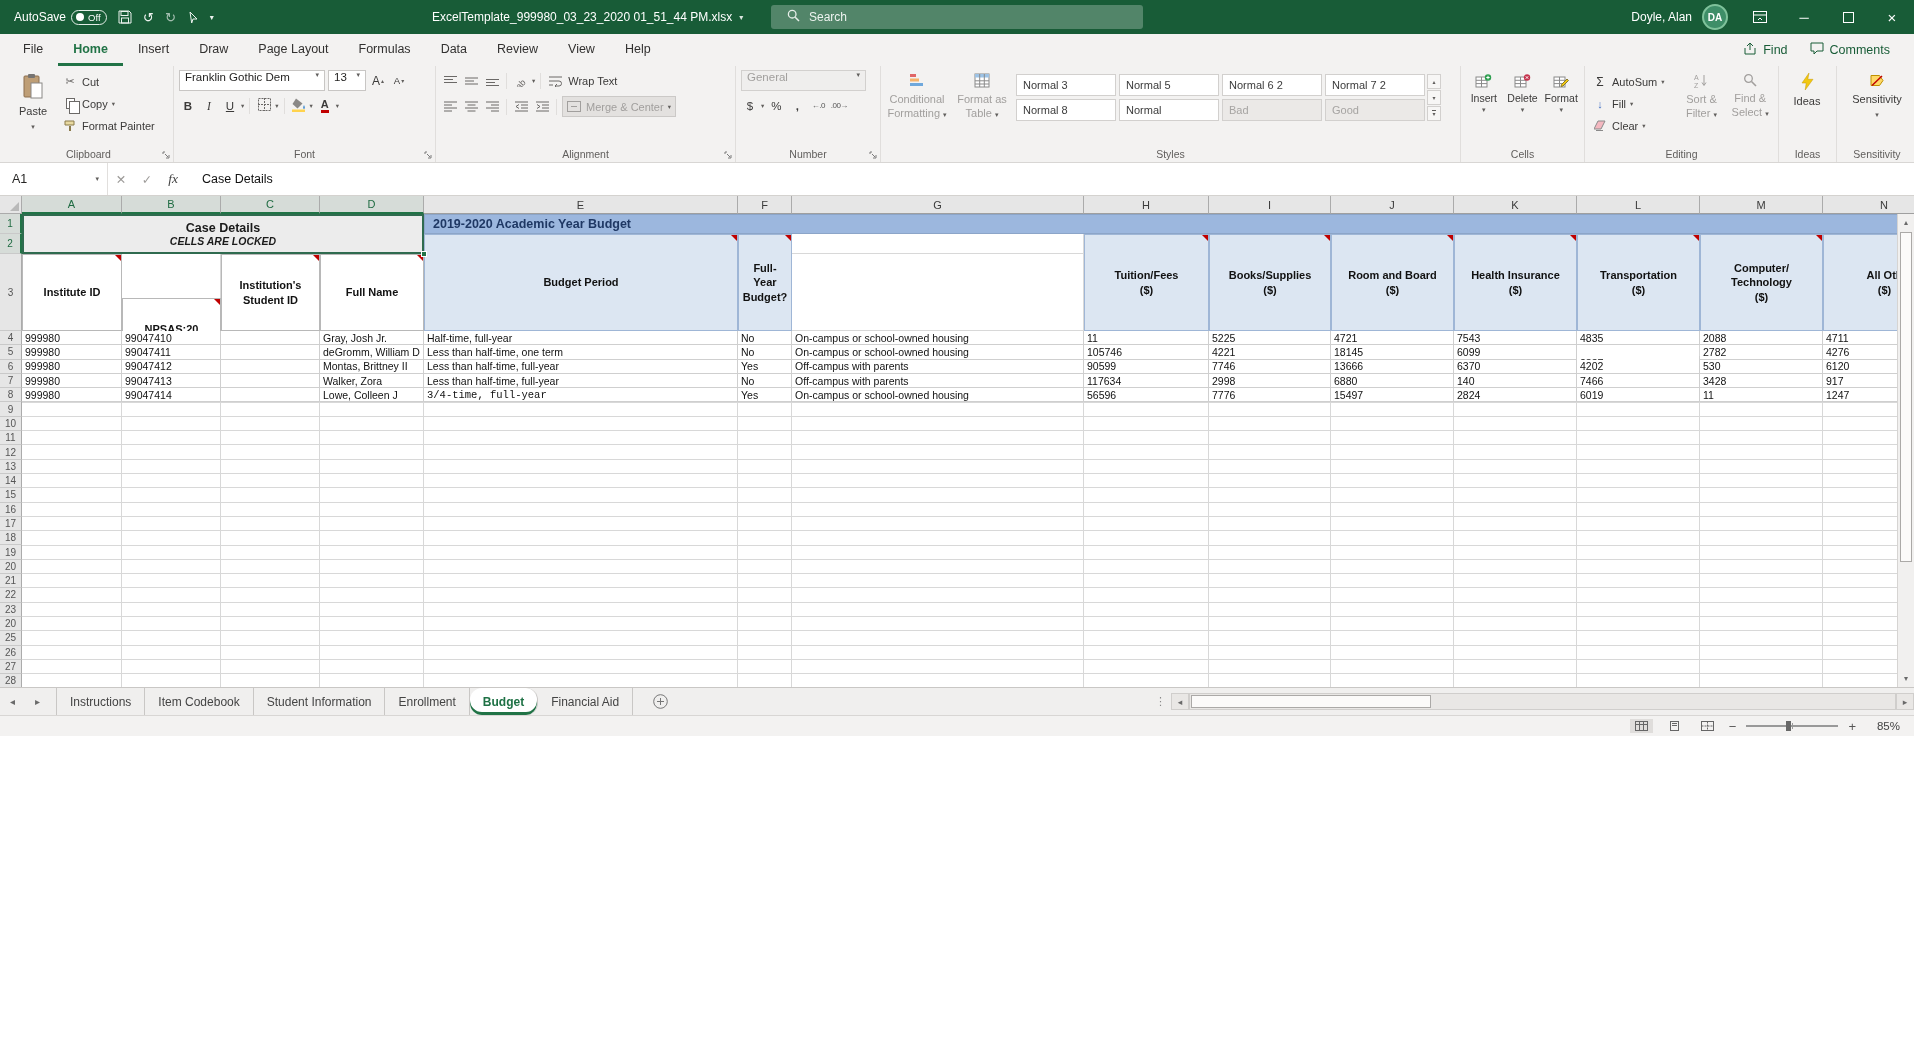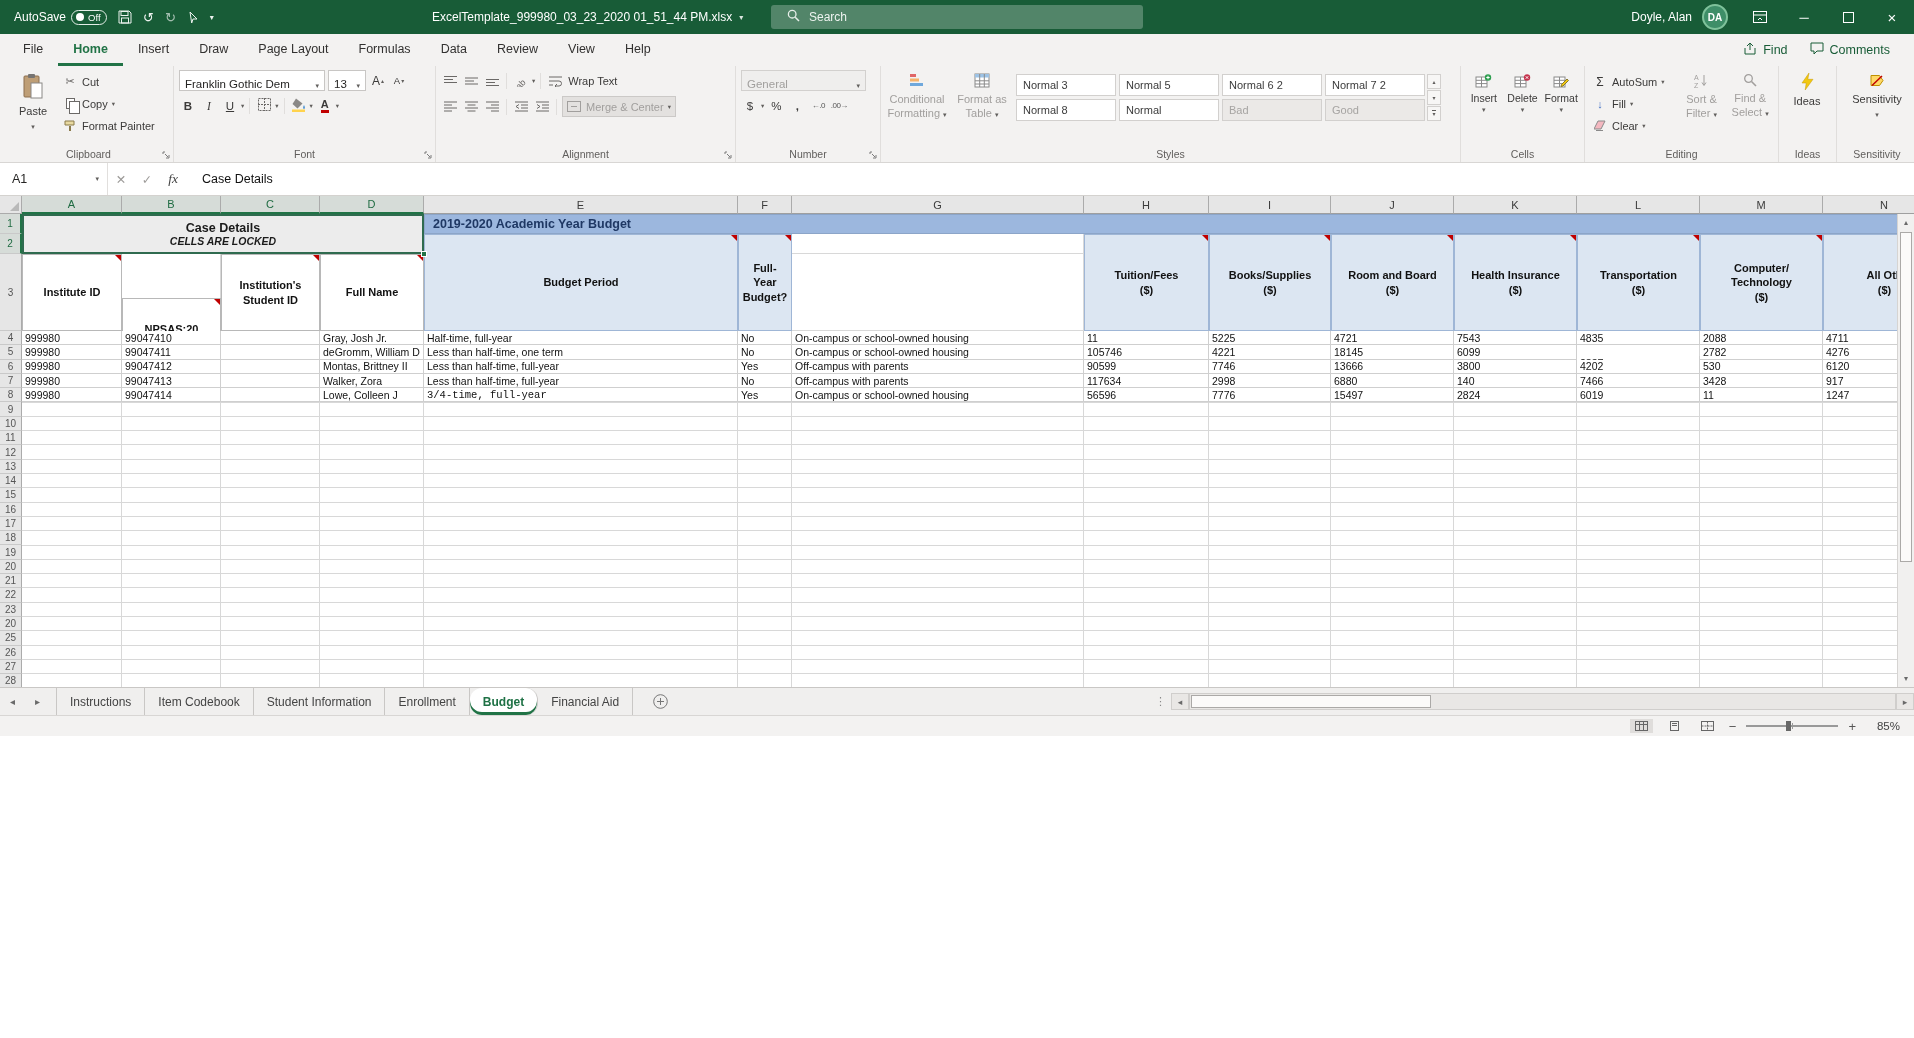--- a/index.html
+++ b/index.html
@@ -44,21 +44,21 @@
   .bigbtn .bb-label { line-height:1.25; }
   .bb-label2 { line-height:1.25; font-size:11px; text-align:center; }
   .disabled, .disabled .bb-label2, .disabled .bb-label { color:#A19F9D !important; }
   .chev { font-size:7px; color:#605E5C; }
   .chev.sm { font-size:6.5px; margin-left:-1px; }
   .vstack { display:flex; flex-direction:column; gap:1px; padding-top:1px; }
   .smbtn { height:21px; display:flex; align-items:center; gap:5px; padding:0 3px; font-size:11px; color:#3b3a39; white-space:nowrap; }
   .ic12 { width:14px; display:flex; align-items:center; justify-content:center; font-size:11px; color:#6B6967; }
   .copyic { width:9px; height:11px; border:1px solid #6B6967; background:#fff; position:relative; }
   .copyic::after { content:""; position:absolute; left:2px; top:2px; width:9px; height:11px; border:1px solid #6B6967; background:#fff; }
-  .combo { height:21px; border:1px solid #C8C6C4; background:#fff; display:flex; align-items:flex-end; justify-content:space-between; padding:0 5px; font-size:11.5px; color:#252423; }
+  .combo { height:21px; border:1px solid #C8C6C4; background:#fff; display:flex; align-items:flex-start; justify-content:space-between; padding:0 5px; font-size:11.5px; color:#252423; }
   .combo.disabled { background:#EFEEED; color:#A19F9D; border-color:#D2D0CE; }
   .iconbtn { min-width:18px; height:19px; display:flex; align-items:center; justify-content:center; font-size:11.5px; color:#3b3a39; }
   .iconbtn.b { font-weight:bold; }
   .iconbtn.i { font-style:italic; font-family:"Liberation Serif",serif; }
   .iconbtn.u { text-decoration:underline; }
   .iconbtn.dec { font-size:8px; color:#555; letter-spacing:-0.5px; }
   .fsA { font-size:12px; font-weight:400; }
   .tinychev { font-size:6px; margin-left:1px; color:#605E5C; }
   .fontA { font-weight:700; font-size:11px; line-height:1; border-bottom:3px solid #C00000; }
   .minisep { width:1px; height:16px; background:#E0DEDC; margin:0 2px; }
@@ -906,21 +906,21 @@
           <div class="dcell" style="width: 100px;">999980</div>
           <div class="dcell" style="width: 99px;">99047412</div>
           <div class="dcell" style="width: 99px;"></div>
           <div class="dcell" style="width: 104px;">Montas, Brittney  II</div>
           <div class="dcell" style="width: 314px;">Less than half-time, full-year</div>
           <div class="dcell" style="width: 54px;">Yes</div>
           <div class="dcell" style="width: 292px;">Off-campus with parents</div>
           <div class="dcell" style="width: 125px;">90599</div>
           <div class="dcell" style="width: 122px;">7746</div>
           <div class="dcell" style="width: 123px;">13666</div>
-          <div class="dcell" style="width: 123px;">3800</div>
+          <div class="dcell" style="width: 123px;">6370</div>
           <div class="dcell" style="width: 123px;">4202</div>
           <div class="dcell" style="width: 123px;">530</div>
           <div class="dcell" style="width: 123px;">6120</div>
         </div>
         <div class="drow" style="top: 159.9px;">
           <div class="dcell" style="width: 100px;">999980</div>
           <div class="dcell" style="width: 99px;">99047413</div>
           <div class="dcell" style="width: 99px;"></div>
           <div class="dcell" style="width: 104px;">Walker, Zora</div>
           <div class="dcell" style="width: 314px;">Less than half-time, full-year</div>

